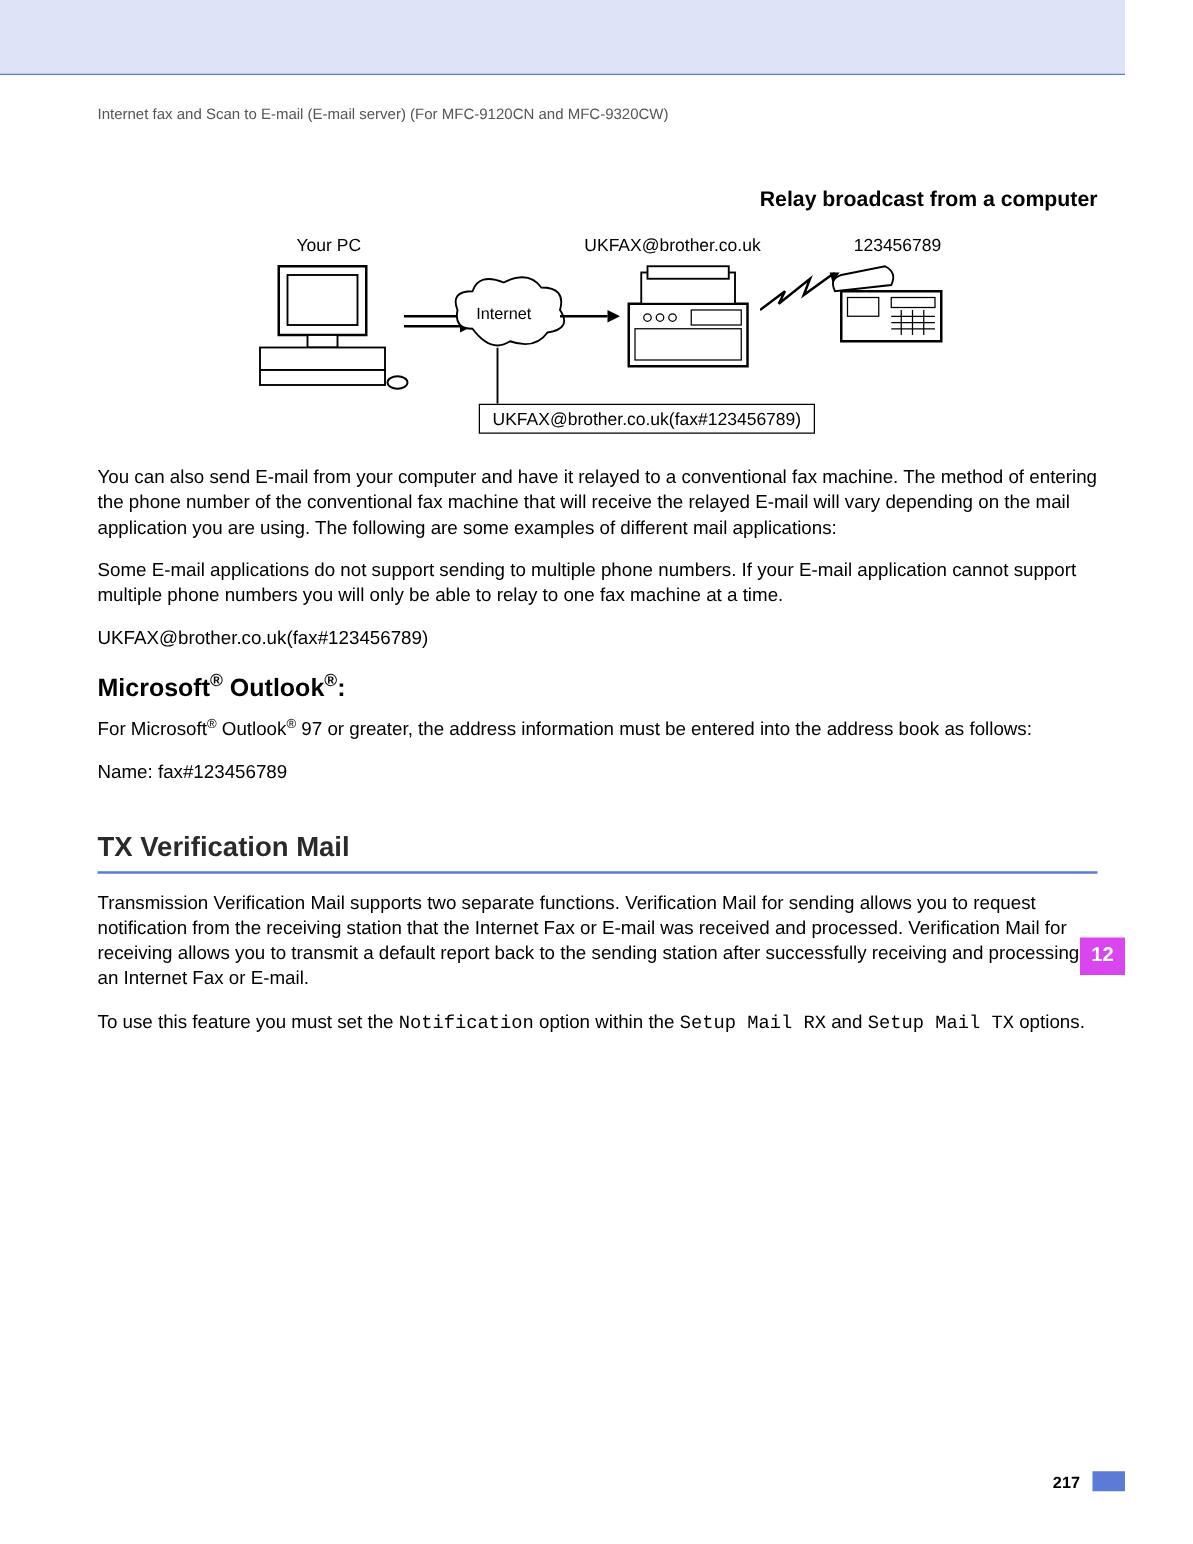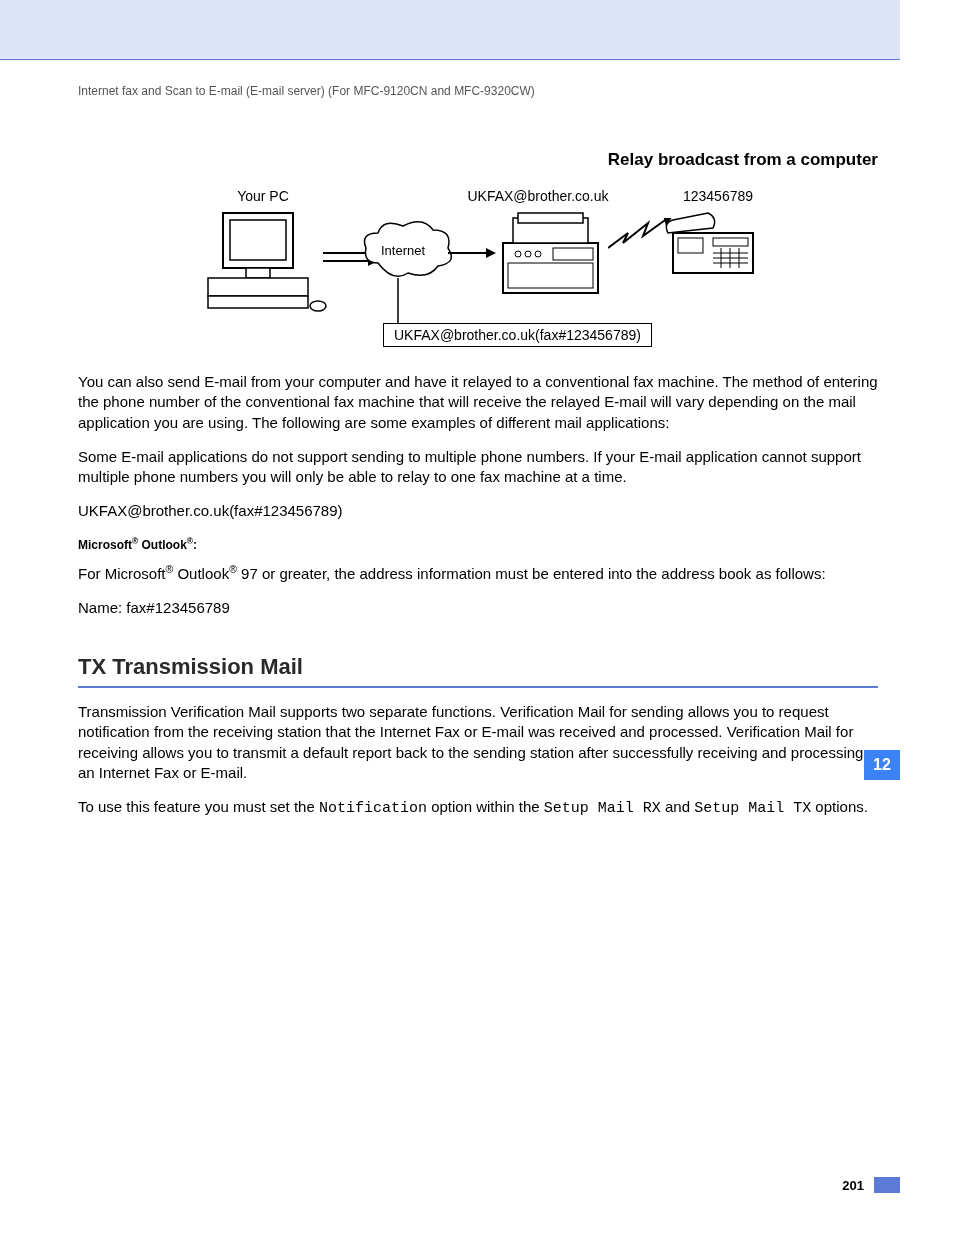--- a/index.html
+++ b/index.html
@@ -61,21 +61,21 @@
   }
   .dia-svg {
     position: absolute;
   }
   p.body {
     font-size: 15px;
     line-height: 1.35;
     margin: 0 0 14px 0;
   }
   h4.sub {
-    font-size: 12px;
+    font-size: 20px;
     font-weight: bold;
     margin: 14px 0 10px 0;
   }
   h2.major {
     font-size: 22px;
     font-weight: bold;
     color: #2a2a2a;
     margin: 36px 0 6px 0;
   }
   .hr-line {
@@ -84,21 +84,21 @@
     margin: 0 0 14px 0;
   }
   sup { font-size: 0.7em; }
   .mono { font-family: "Courier New", Courier, monospace; }
   .chapter-tab {
     position: absolute;
     right: 0;
     top: 750px;
     width: 36px;
     height: 30px;
-    background: #3b82f6;
+    background: #d946ef;
     color: #fff;
     font-size: 16px;
     font-weight: bold;
     display: flex;
     align-items: center;
     justify-content: center;
   }
   .page-num {
     position: absolute;
     right: 36px;
@@ -201,28 +201,28 @@
     <p class="body">UKFAX@brother.co.uk(fax#123456789)</p>
 
     <h4 class="sub">
       <span>Microsoft</span><sup>®</sup><span> Outlook</span><sup>®</sup><span>:</span>
     </h4>
     <p class="body">
       <span>For Microsoft</span><sup>®</sup><span> Outlook</span><sup>®</sup><span> 97 or greater, the address information must be entered into the address book as follows:</span>
     </p>
     <p class="body">Name: fax#123456789</p>
 
-    <h2 class="major">TX Transmission Mail</h2>
+    <h2 class="major">TX Verification Mail</h2>
     <hr class="hr-line">
 
     <p class="body">Transmission Verification Mail supports two separate functions. Verification Mail for sending allows you to request notification from the receiving station that the Internet Fax or E-mail was received and processed. Verification Mail for receiving allows you to transmit a default report back to the sending station after successfully receiving and processing an Internet Fax or E-mail.</p>
     <p class="body">
       <span>To use this feature you must set the </span><span class="mono">Notification</span><span> option within the </span><span class="mono">Setup Mail RX</span><span> and </span><span class="mono">Setup Mail TX</span><span> options.</span>
     </p>
 
   </div>
 
   <div class="chapter-tab">12</div>
 
-  <div class="page-num">201</div>
+  <div class="page-num">217</div>
   <div class="page-num-bar"></div>
 
 </div>
 
 </body></html>

